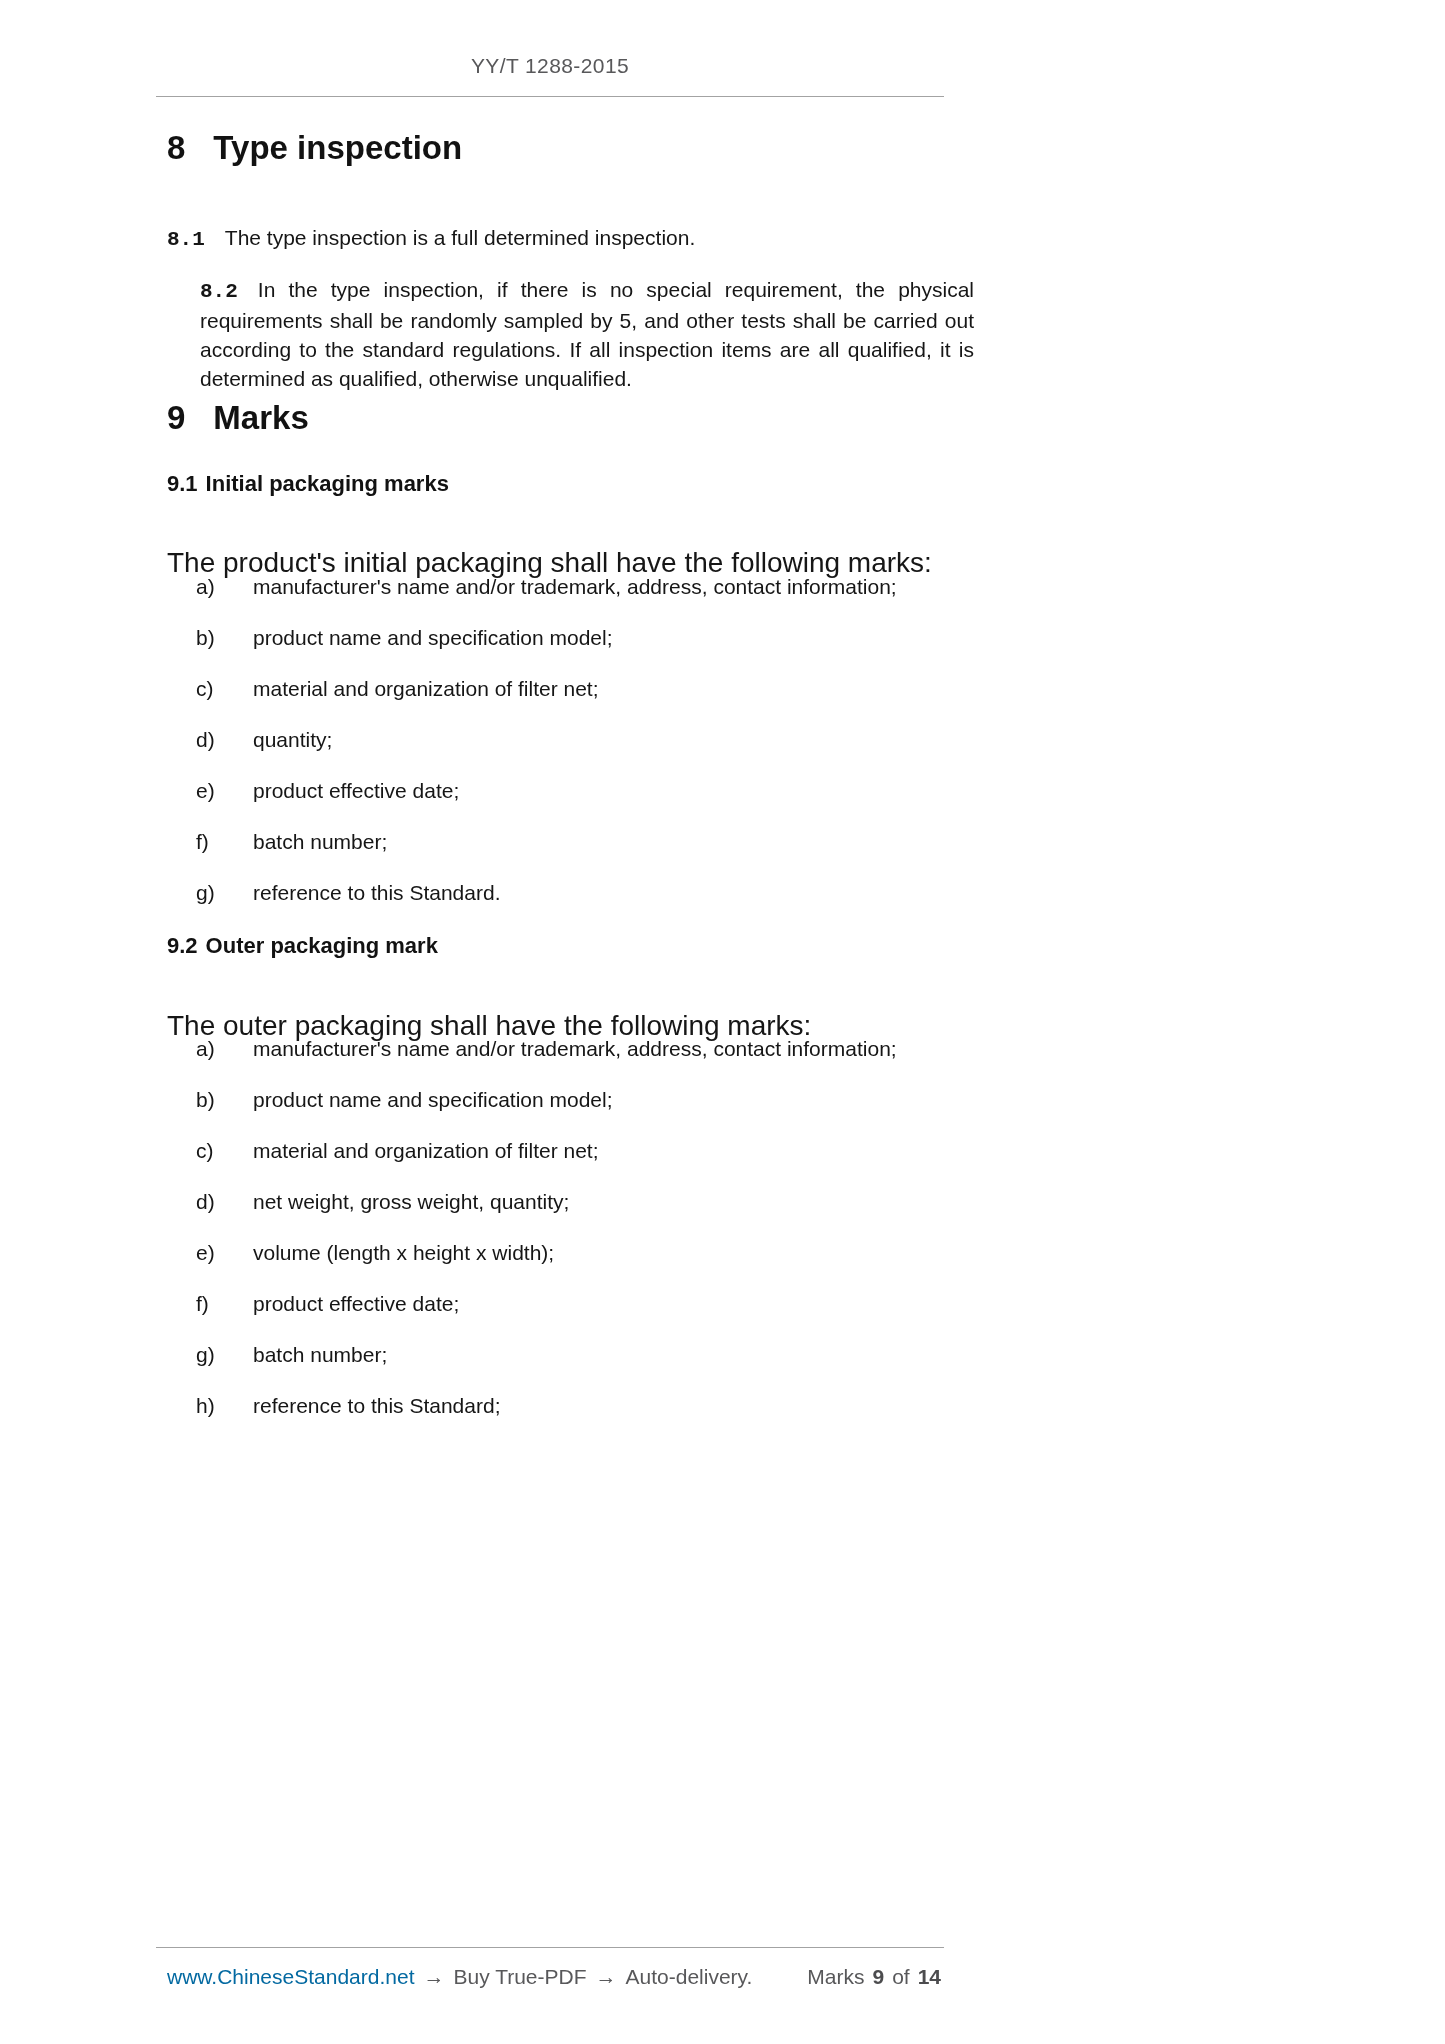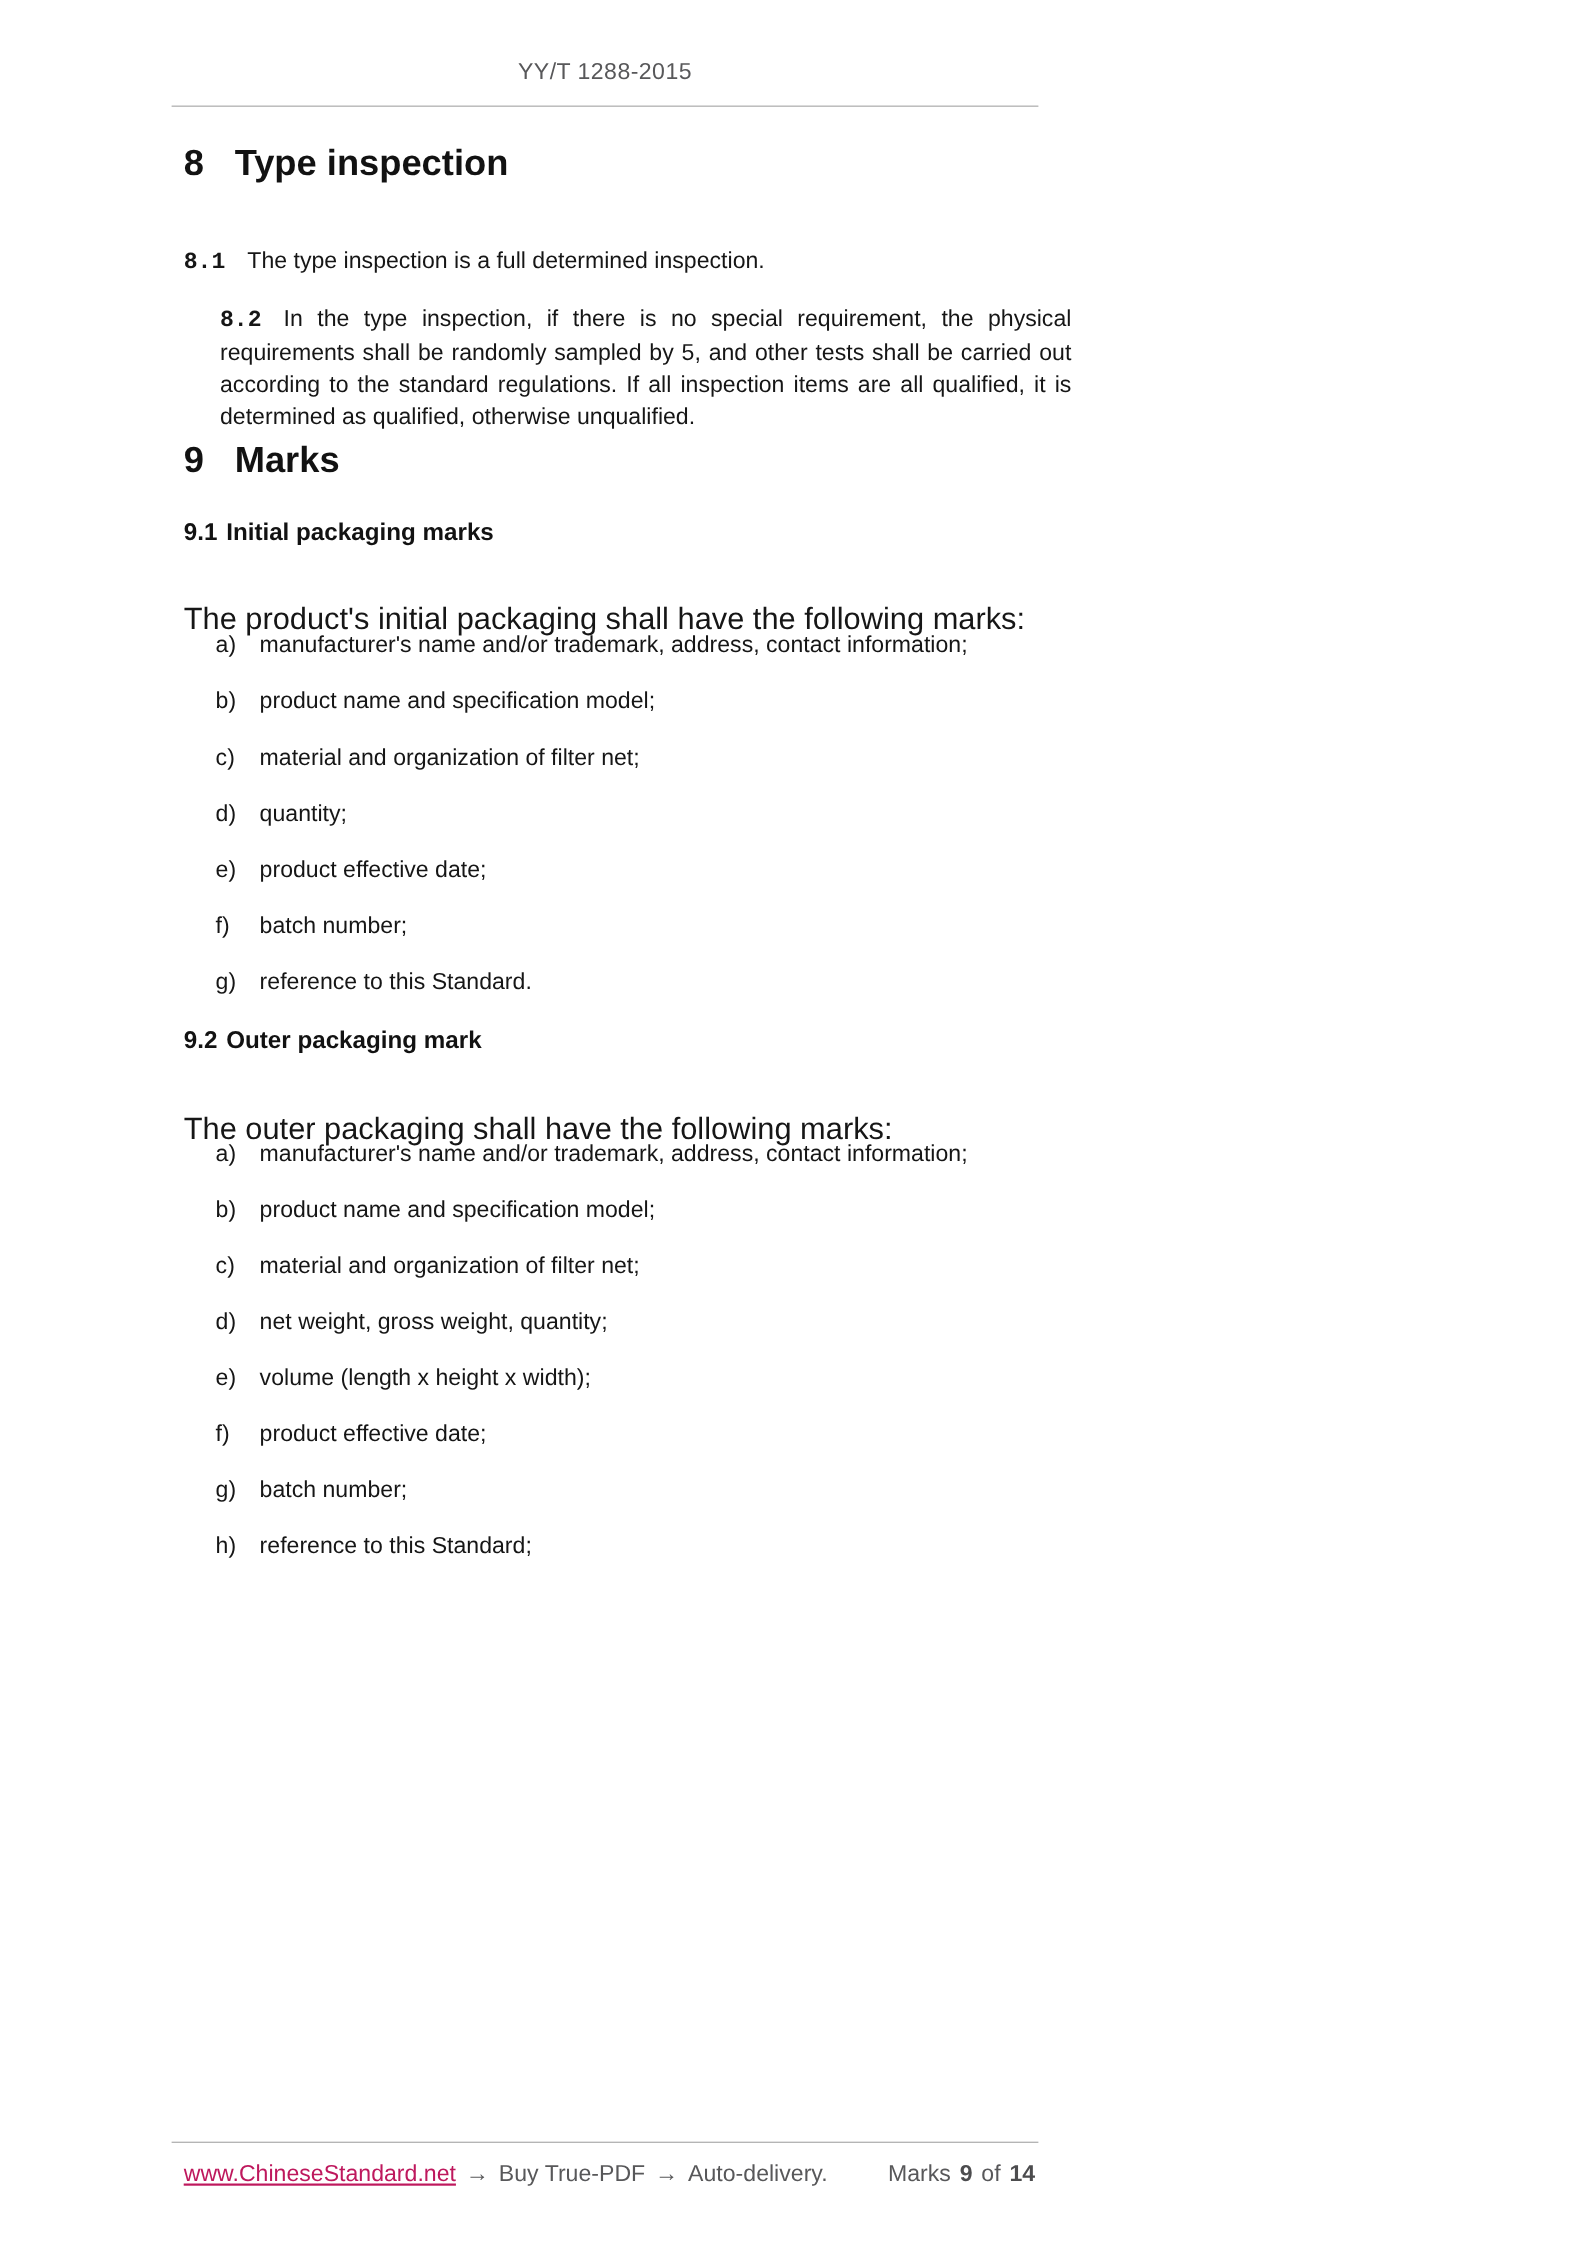--- a/index.html
+++ b/index.html
@@ -91,36 +91,36 @@
   .list-91 { top: 575px; }
   .list-92 { top: 1037px; }
 
   .list-item {
     display: flex;
     font-size: 21px;
     line-height: 23px;
     margin-bottom: 28px;
   }
   .li-label { flex: 0 0 40px; width: 40px; }
-  .li-text  { flex: 1; }
+  .li-text  { flex: 1; margin-left: 17px; }
 
   .footer {
     position: absolute;
     top: 1965px;
     left: 167px;
     width: 774px;
     display: flex;
     justify-content: space-between;
     align-items: baseline;
     font-size: 21px;
     color: #58585a;
   }
   .footer-left { display: flex; gap: 9px; align-items: baseline; white-space: nowrap; }
   .footer-right { display: flex; gap: 8px; align-items: baseline; white-space: nowrap; }
-  .site-link { color: #be185d; text-decoration: underline; cursor: pointer; }
+  .site-link { color: #0369a1; cursor: pointer; }
   .arrow { color: #58585a; }
   .page-num { font-weight: 700; color: #4c4c4e; }
 </style>
 </head>
 <body>
 
 <div class="page">
 
   <div class="doc-number">YY/T 1288-2015</div>
   <div class="rule header-rule"></div>

